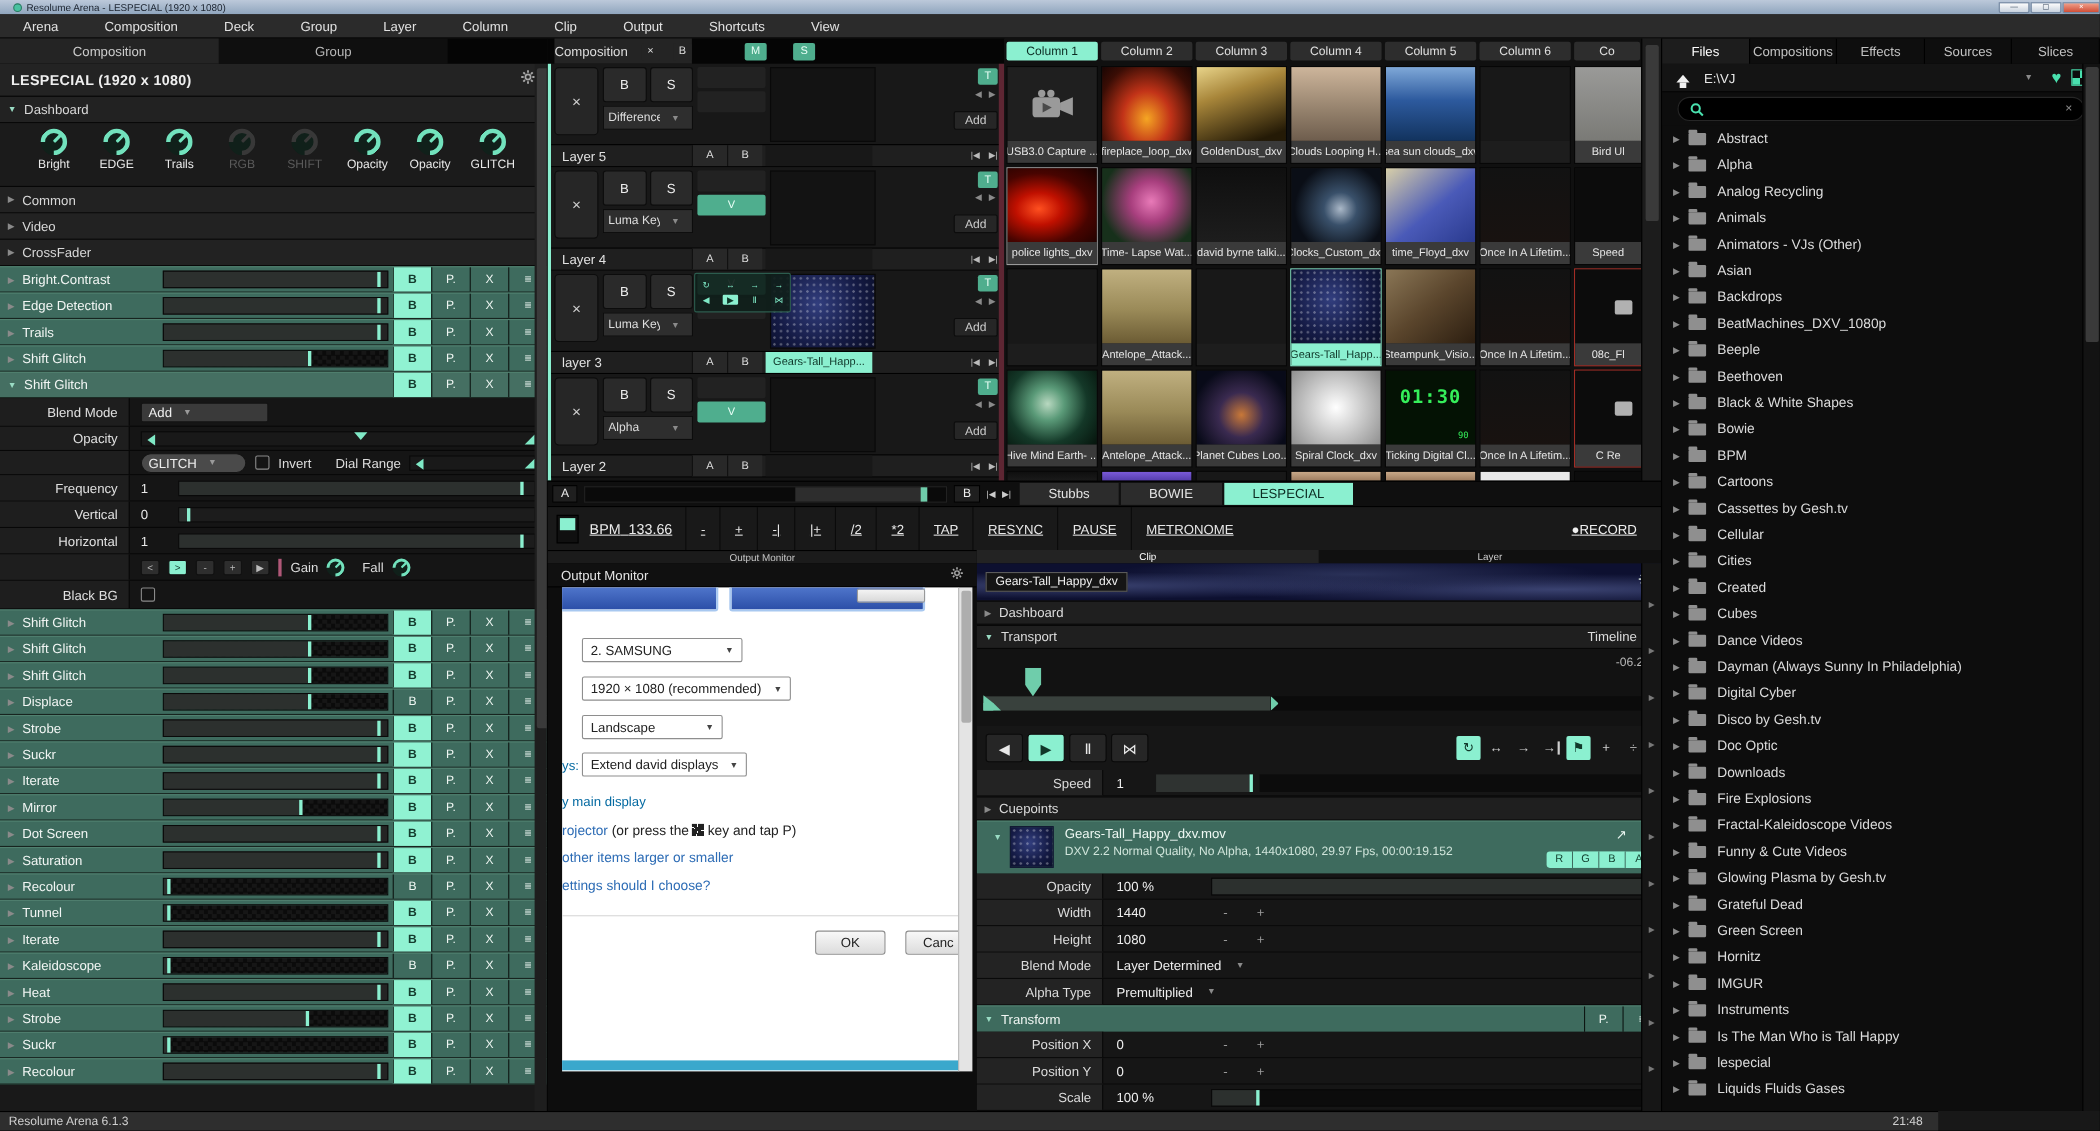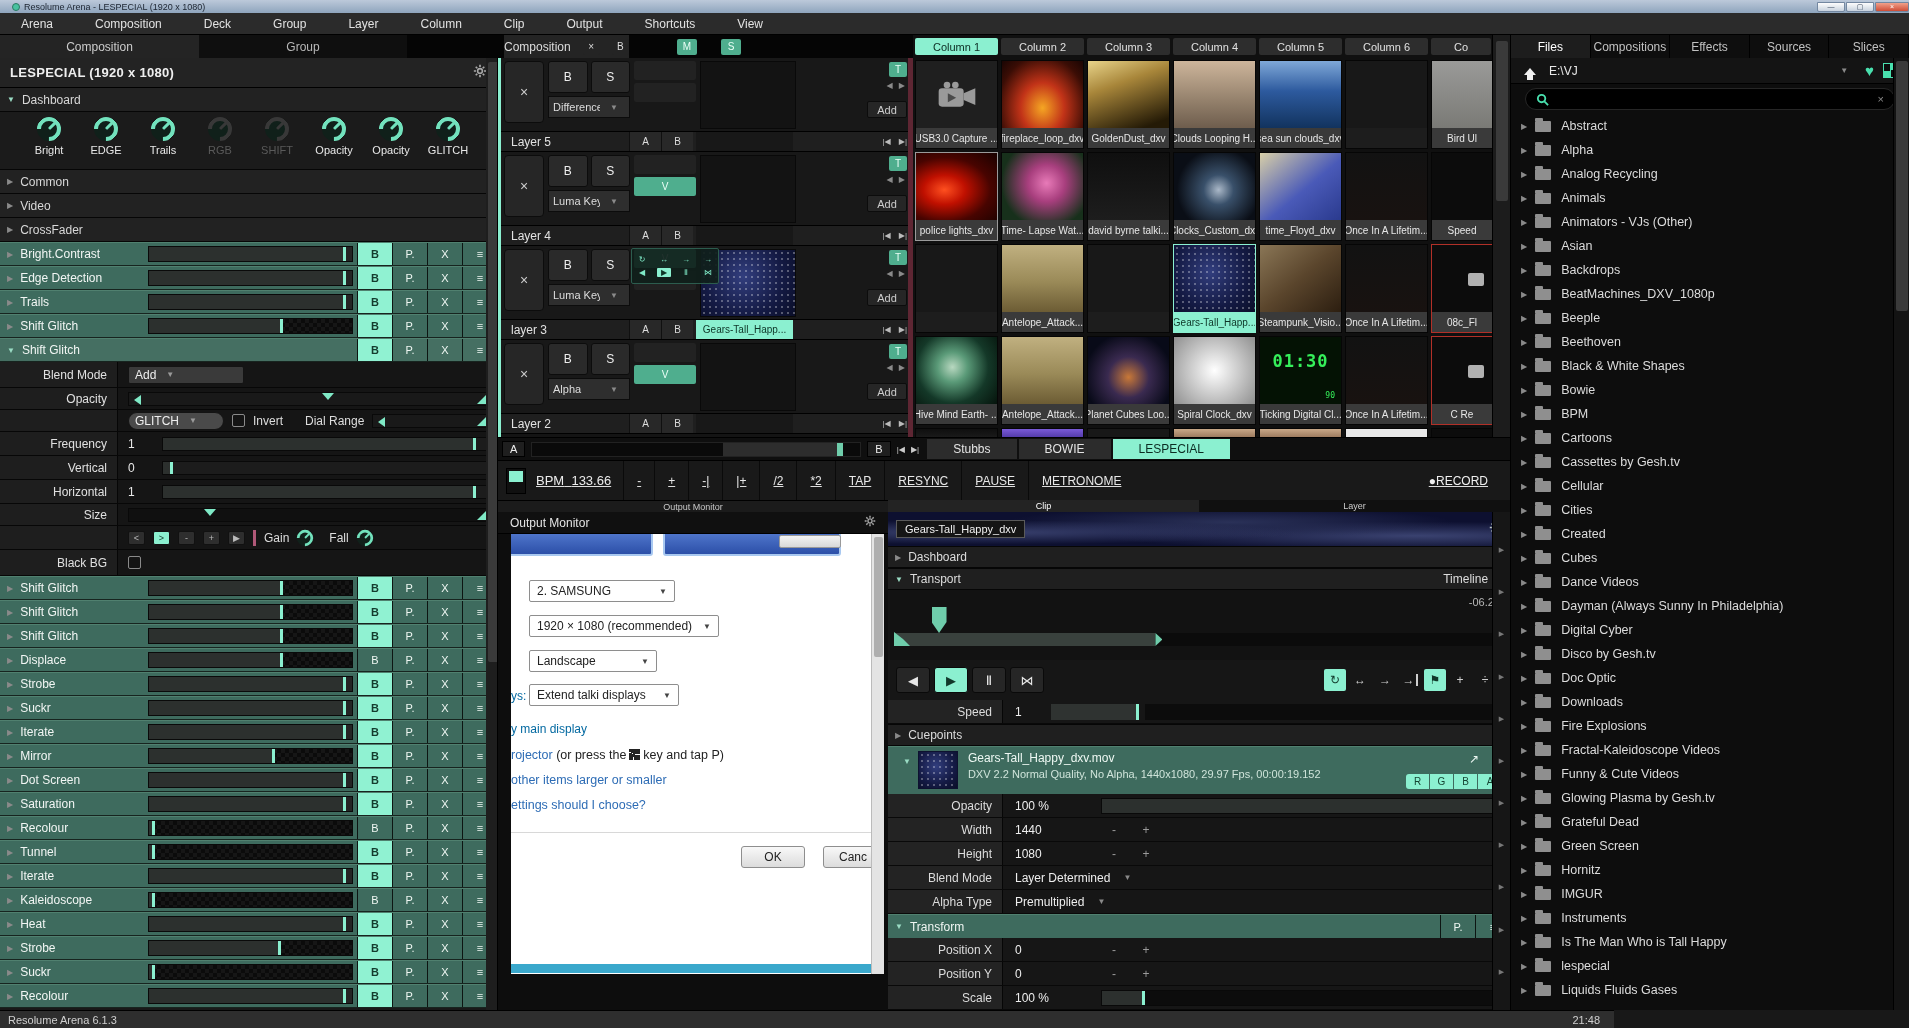--- a/index.html
+++ b/index.html
@@ -213,21 +213,21 @@
   #br-search{height:30px;display:flex;align-items:center;padding:0 14px;background:#0d0d0d;}
   #search-box{flex:1;height:22px;background:#000;border:1px solid #262626;border-radius:12px;display:flex;align-items:center;padding:0 10px;gap:8px;}
   #search-x{color:#8a8a8a;font-size:11px;}
   #folder-list{overflow:hidden;height:892px;}
   .folder-row{height:24px;display:flex;align-items:center;font-size:12.5px;color:#dcdcdc;}
   .folder-row .tri{margin:0 8px 0 10px;}
   .folder-icon{position:relative;width:16px;height:11px;background:#8f8f8f;border-radius:1px;margin-right:10px;flex:0 0 auto;}
   .folder-icon::before{content:'';position:absolute;top:-3px;left:0;width:8px;height:3px;background:#8f8f8f;border-radius:1px 1px 0 0;}
   #br-scroll{left:1893px;top:58px;width:16px;height:952px;background:#131313;border-left:1px solid #000;}
   
-  #statusbar{left:0;top:1010px;width:1614px;height:18px;background:#2e2e2e;border-top:1px solid #000;display:flex;align-items:center;padding:0 8px;font-size:11px;color:#d0d0d0;}
+  #statusbar{left:0;top:1010px;width:1762px;height:18px;background:#2e2e2e;border-top:1px solid #000;display:flex;align-items:center;padding:0 8px;font-size:11px;color:#d0d0d0;}
   #clock{margin-left:auto;padding-right:6px;}
 </style>
 </head>
 <body>
 
 <div id="app">
 
   <div class="abs" id="titlebar">
     <span id="app-icon"></span>
     <span>Resolume Arena - LESPECIAL (1920 x 1080)</span>
@@ -440,29 +440,20 @@
         <div class="prow" style="height: 24px;">
           <div class="plabel">Horizontal</div>
           <div class="pbody">
             <span class="pval">1</span>
             <div class="ptrack">
               <div class="fx-fill" style="width: 97%;"></div>
             </div>
           </div>
         </div>
       </div>
-    <div class="prow" style="height:22px;">
-      <div class="plabel">Size</div>
-      <div class="pbody">
-          <div class="ptrack" style="background:#101010;">
-        <span class="marker-down" style="left:21%;"></span>
-            <span class="corner-tri"></span>
-      </div>
-        </div>
-    </div>
     <div class="prow" style="height:24px;">
       <div class="plabel"></div>
       <div class="pbody" id="nudge-row">
         <span style="width:3px;height:16px;background:#b05878;order:5;"></span>
         <span style="font-size:12px;order:6;">Gain</span>
         <span class="knob small" style="order:7;"></span>
         <span style="font-size:12px;order:8;margin-left:8px;">Fall</span>
         <span class="knob small" style="order:9;"></span>
       <span class="mini-box" style="order: 0;">&lt;</span>
           <span class="mini-box on" style="order: 1;">&gt;</span>
@@ -1124,21 +1115,21 @@
       <div class="win-dd" style="left:18px;top:81px;width:190px;">
           <span>1920 × 1080 (recommended)</span>
           <span class="caret">▼</span>
         </div>
       <div class="win-dd" style="left:18px;top:116px;width:128px;">
           <span>Landscape</span>
           <span class="caret">▼</span>
         </div>
       <span class="win-label" style="left:0px;top:155px;">ys:</span>
       <div class="win-dd" style="left:18px;top:150px;width:150px;">
-          <span>Extend talki displays</span>
+          <span>Extend david displays</span>
           <span class="caret">▼</span>
         </div>
       <span class="win-label" style="left:0px;top:188px;">y main display</span>
       <div class="win-link" style="left:0px;top:214px;"><span>rojector</span><span style="color:#222;"> <span>(or press the</span><span class="win-flag"></span><span>key and tap P)</span></span></div>
       <div class="win-link" style="left:0px;top:239px;">other items larger or smaller</div>
       <div class="win-link" style="left:0px;top:264px;">ettings should I choose?</div>
       <div style="position:absolute;left:0;top:298px;width:360px;border-top:1px solid #d8d8d8;"></div>
       <div class="win-btn" style="left:230px;top:312px;width:64px;">OK</div>
       <div class="win-btn" style="left:312px;top:312px;width:60px;">Canc</div>
     </div>

